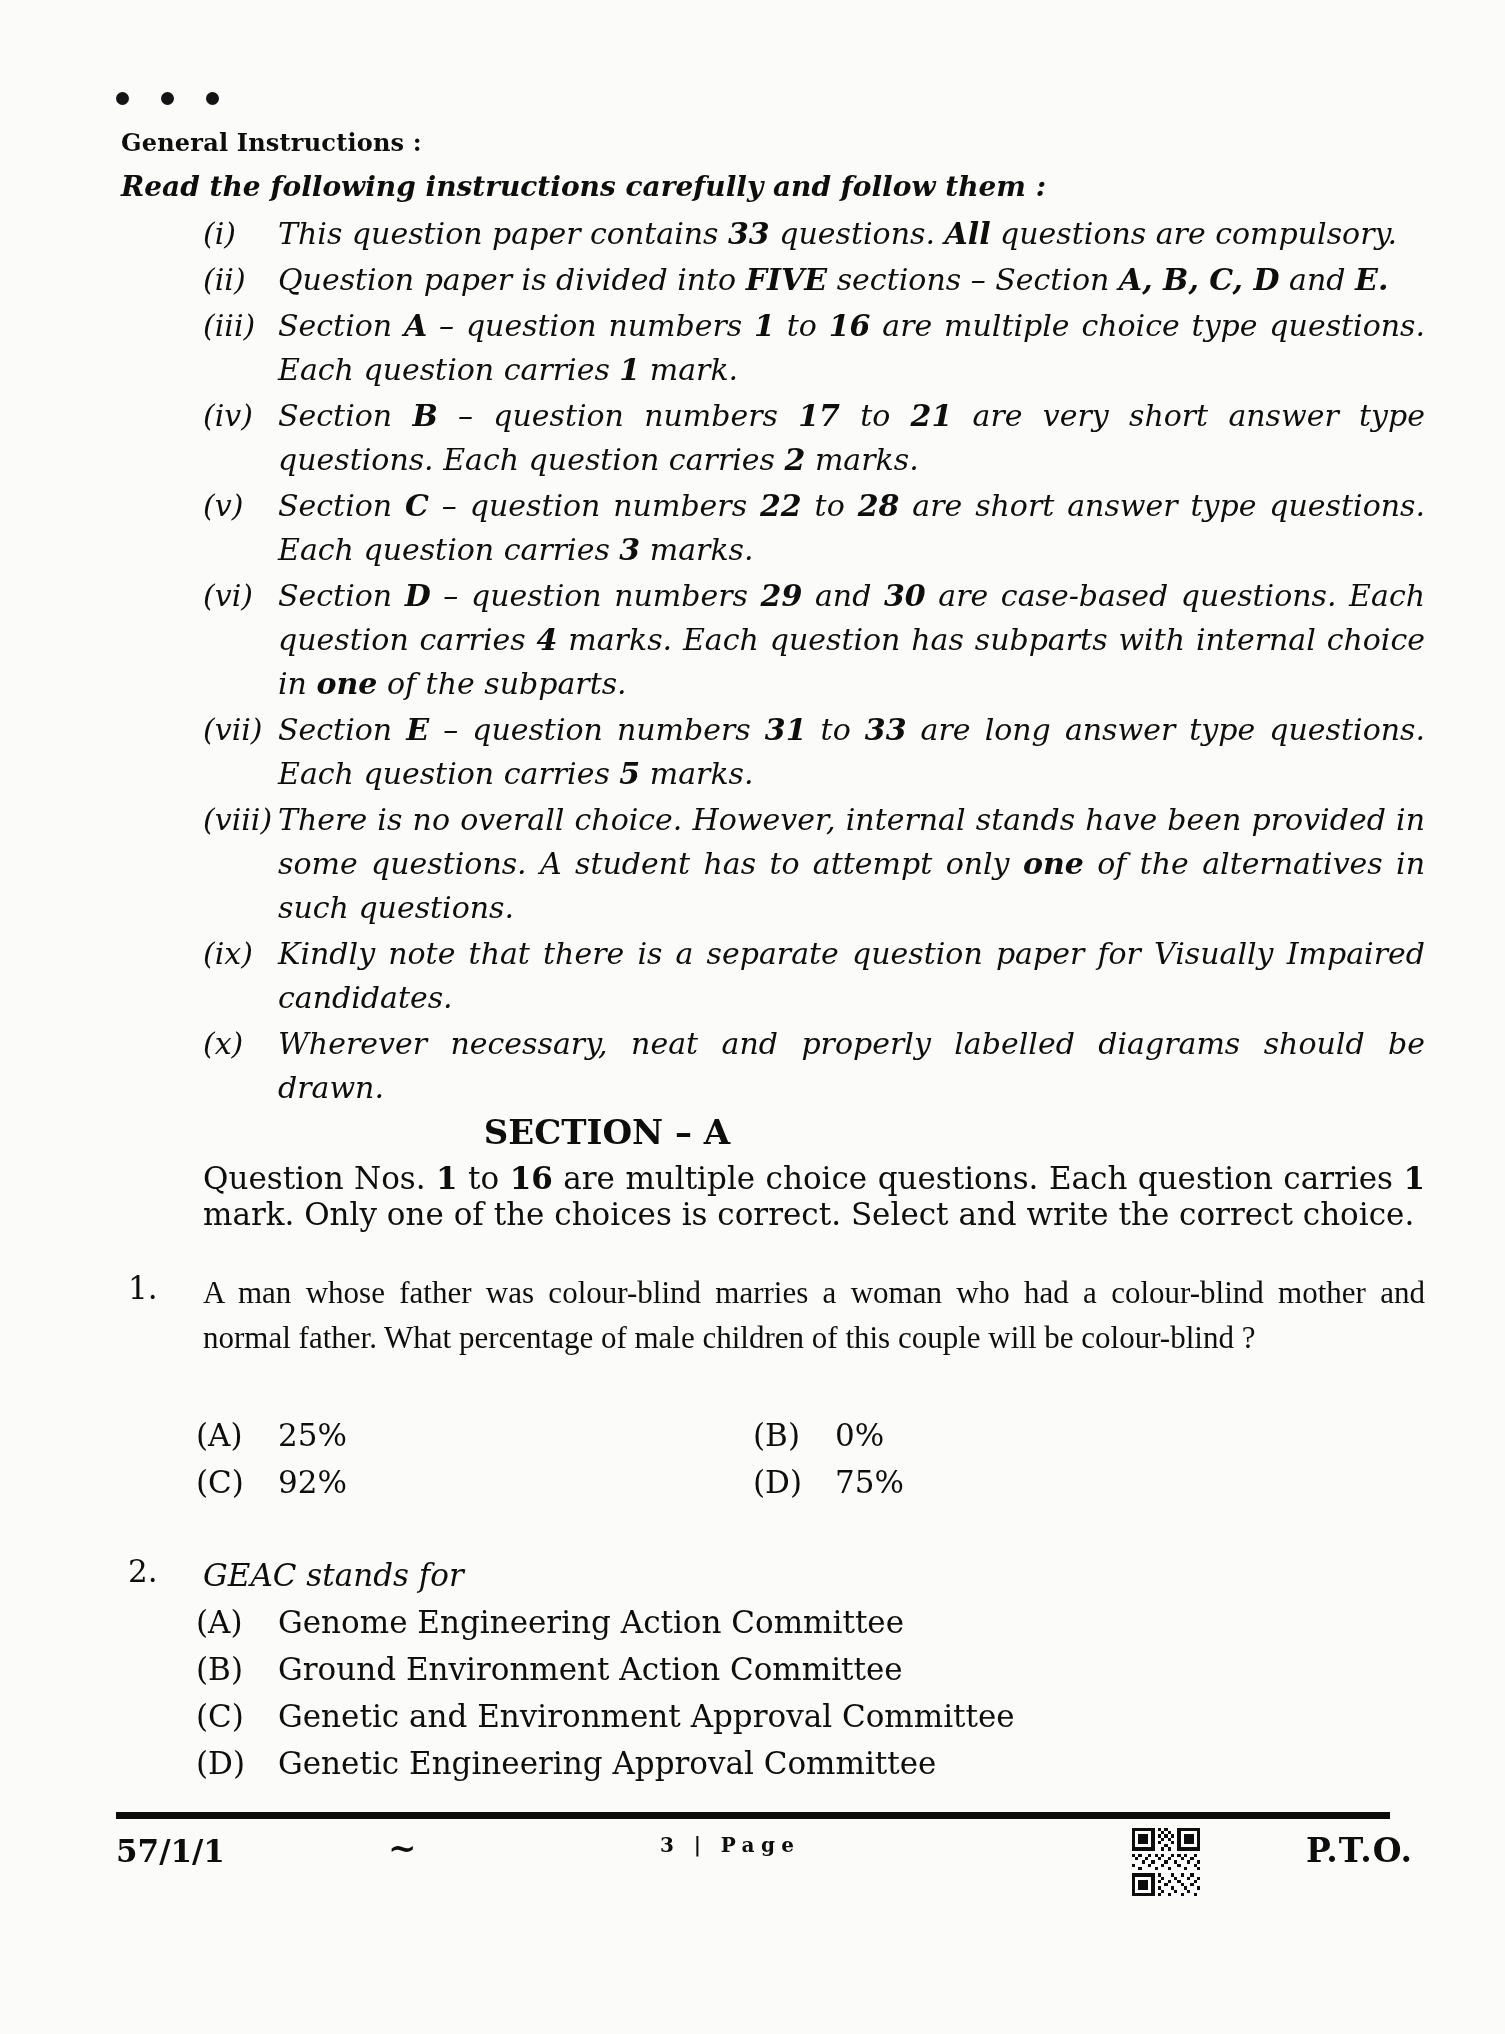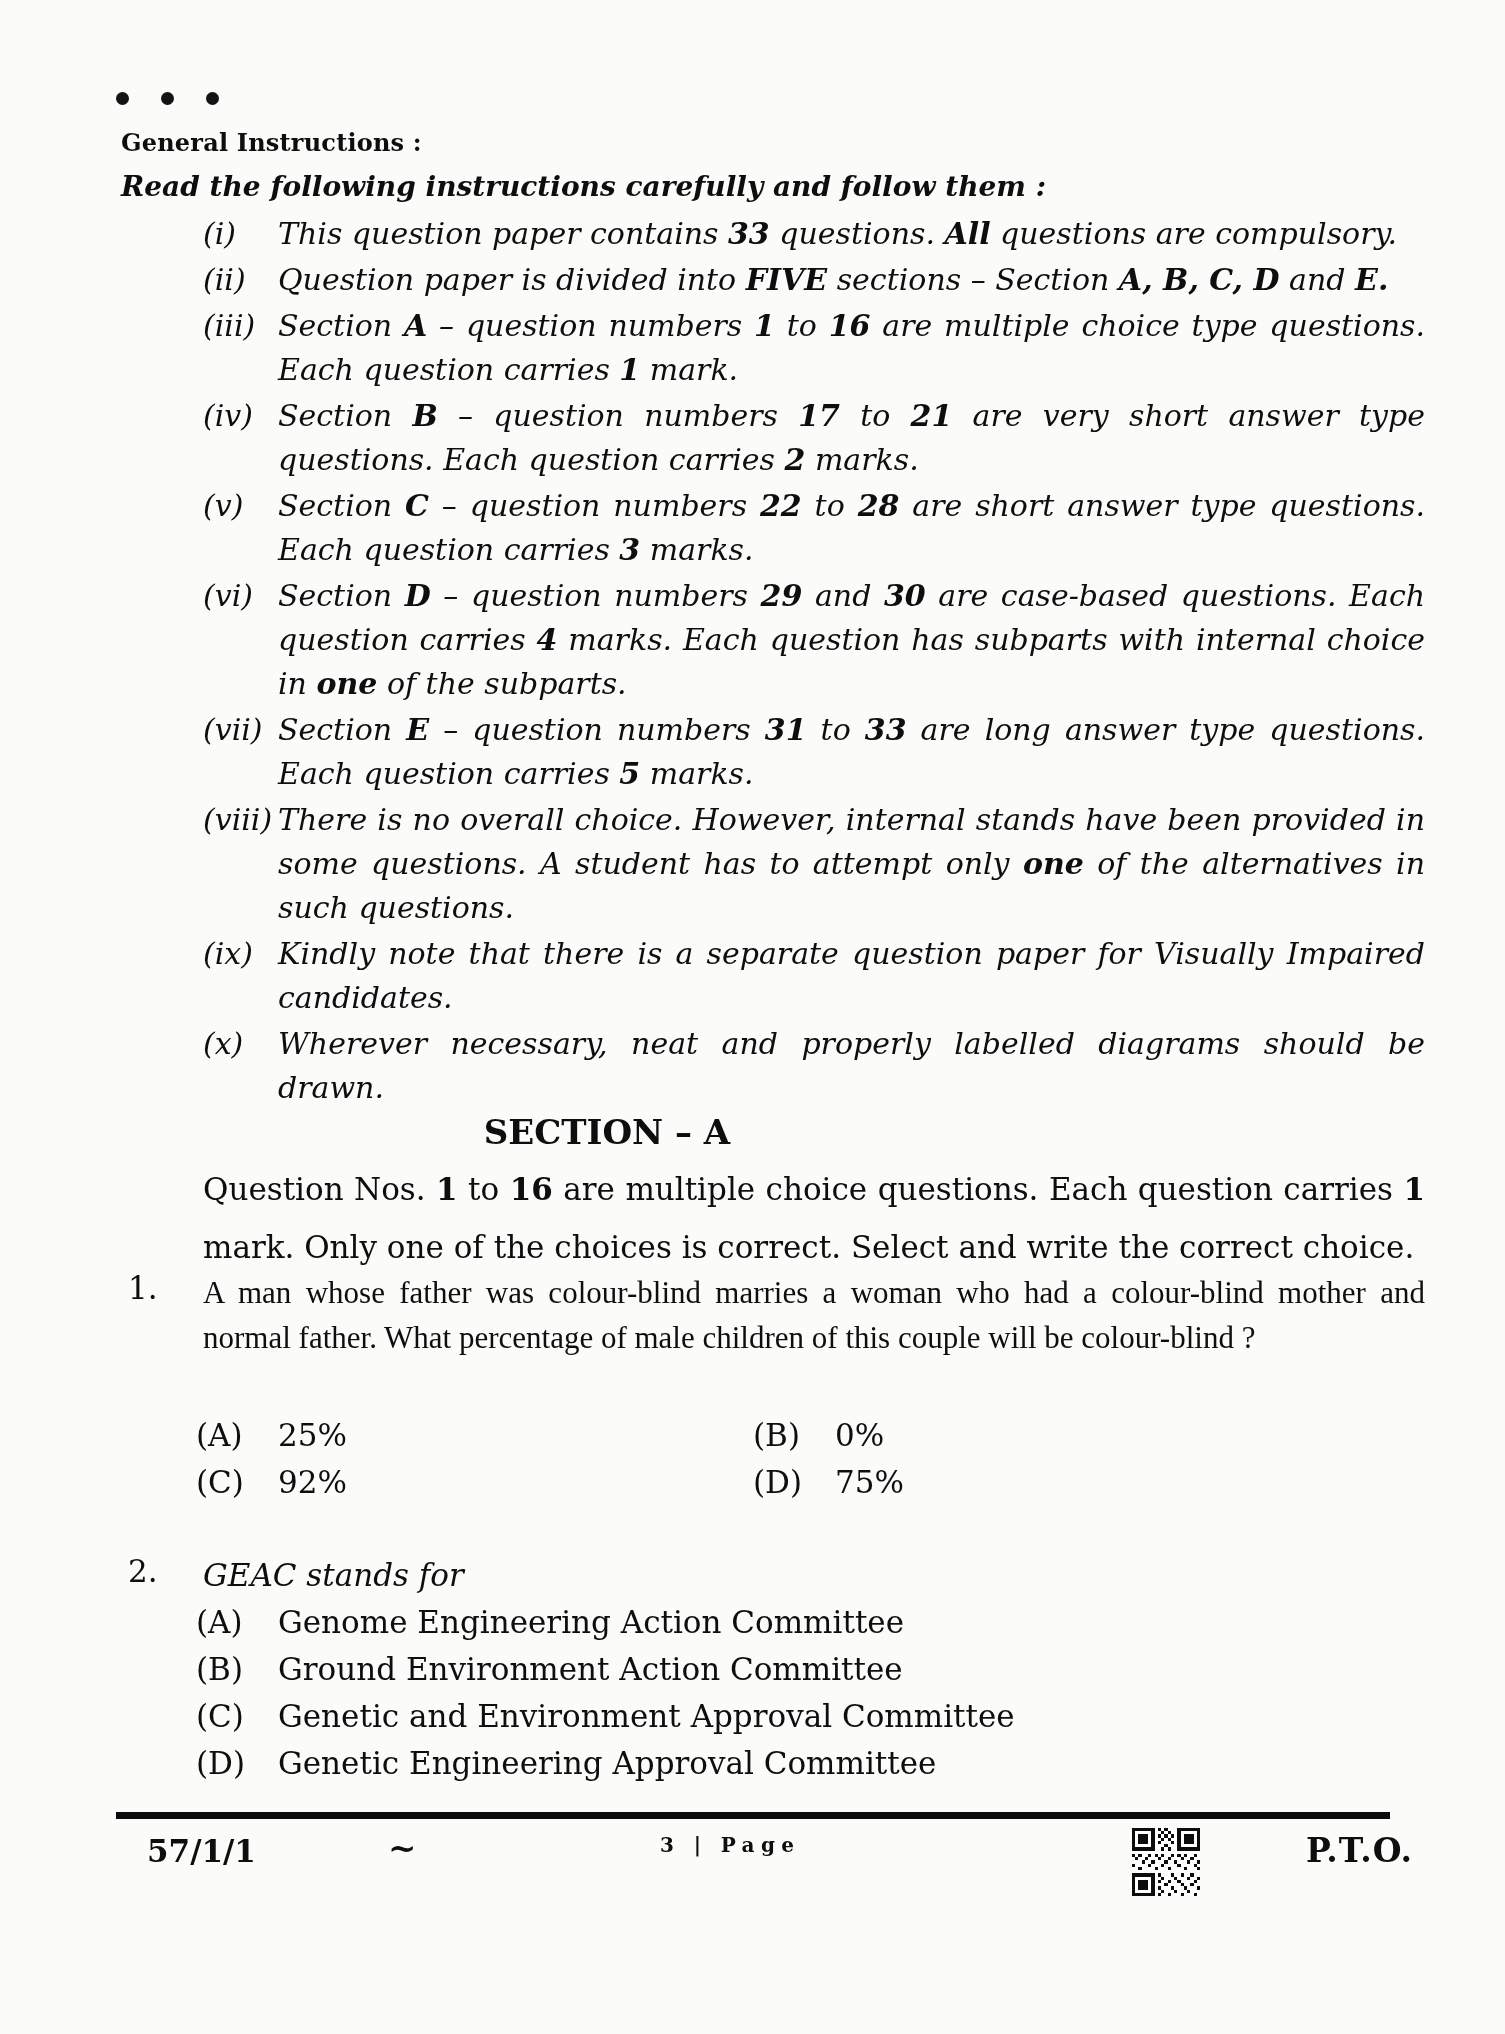--- a/index.html
+++ b/index.html
@@ -23,35 +23,35 @@
   
   #instructions{top:212px;left:203px;width:1222px;font-size:30px;line-height:44px;font-style:italic;}
   #instructions .item{display:flex;margin-bottom:2px;}
   #instructions .num{flex:0 0 75px;white-space:nowrap;}
   #instructions .txt{flex:1;text-align:justify;}
 
   
   #section-a-heading{top:1112px;left:12px;width:1190px;text-align:center;font-size:34px;font-weight:bold;}
 
   
-  #section-a-intro{top:1160px;left:203px;width:1222px;font-size:31px;line-height:58px;text-align:justify;}
+  #section-a-intro{top:1160px;left:203px;width:1222px;font-size:31px;line-height:36px;text-align:justify;}
 
   
   .q-num{font-size:31px;}
   #q1-num{top:1270px;left:128px;}
   #q1-text{top:1270px;left:203px;width:1222px;font-size:31px;line-height:45px;text-align:justify;font-family:Liberation Serif, serif;}
   #q1-options{top:1412px;left:196px;display:grid;grid-template-columns:82px 475px 82px auto;font-size:31px;line-height:47px;}
   #q2-num{top:1553px;left:128px;}
   #q2-text{top:1553px;left:203px;width:1222px;font-size:31px;line-height:45px;font-style:italic;}
   #q2-options{top:1599px;left:196px;display:grid;grid-template-columns:82px auto;font-size:31px;line-height:47px;}
   .opt{display:contents;}
 
   
   #footer-rule{top:1812px;left:116px;width:1274px;height:7px;background:#0c0c0c;}
-  #footer-code{top:1833px;left:116px;font-size:31px;font-weight:bold;margin-left:31px;}
+  #footer-code{top:1833px;left:116px;font-size:31px;font-weight:bold;}
   #footer-tilde{top:1828px;left:388px;font-size:34px;font-weight:bold;}
   #footer-page{top:1833px;left:660px;font-size:20px;font-weight:bold;letter-spacing:.32em;}
   #footer-qr{top:1828px;left:1131px;}
   #footer-pto{top:1831px;left:1306px;font-size:33px;font-weight:bold;letter-spacing:1px;}
 </style>
 </head>
 <body>
 
 <div class="abs" id="corner-dots">
   <span class="dot"></span>

